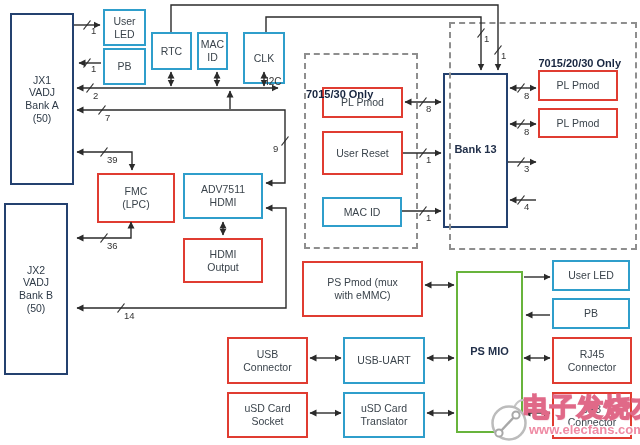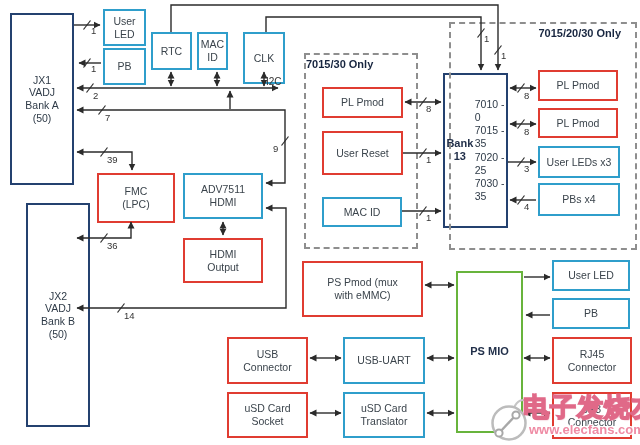--- a/index.html
+++ b/index.html
@@ -7,21 +7,21 @@
          font-family:"Liberation Sans",sans-serif;}
   .box{position:absolute;background:#fff;border:2px solid #999;box-sizing:border-box;
        display:flex;align-items:center;justify-content:center;text-align:center;
        white-space:pre-line;font-size:10.5px;line-height:1.2;color:#3b444c;z-index:2;}
   .red{border-color:#e03c31;}
   .blue{border-color:#2f9ecb;}
   .navy{border-color:#24416f;color:#2e3a47;}
   .green{border-color:#68b43c;}
   .bold{font-weight:bold;font-size:11px;color:#22304a;margin-top:10px;}
   .group{position:absolute;border:2px dashed #8e8e8e;box-sizing:border-box;background:transparent;z-index:3;pointer-events:none;}
-  .gtitle{position:absolute;font-weight:bold;font-size:11px;color:#17253f;white-space:nowrap;}
+  .gtitle{position:absolute;font-weight:bold;font-size:11px;color:#17253f;white-space:nowrap;margin-top:30px;}
   .gtitle.center{left:0;right:0;top:3px;text-align:left;}
   .gtitle.right{right:14px;top:3px;}
   .bank13{flex-direction:row;}
   .b13t{font-weight:bold;font-size:11px;color:#22304a;margin-bottom:1px;}
   .b13r{white-space:pre-line;text-align:left;font-size:10.5px;line-height:1.25;}
   svg.wires{position:absolute;left:0;top:0;z-index:4;pointer-events:none;}
   svg.wires text{font-family:"Liberation Sans",sans-serif;font-size:9.5px;fill:#343434;}
   svg.wires text.i2c{font-size:10px;}
   .wm-cn{position:absolute;left:523px;top:390px;z-index:6;font-size:26px;font-weight:bold;
          letter-spacing:1px;color:rgba(255,255,255,0.88);-webkit-text-stroke:1.6px #e06988;
@@ -33,21 +33,21 @@
 </style>
 </head>
 <body>
 
 <div id="stage">
 
   <div class="box navy" style="left:10px;top:13px;width:64px;height:172px">JX1
 VADJ
 Bank A
 (50)</div>
-  <div class="box navy" style="left:26px;top:203px;width:64px;height:224px">JX2
+  <div class="box navy" style="left:4px;top:203px;width:64px;height:172px">JX2
 VADJ
 Bank B
 (50)</div>
 
   <div class="box blue" style="left:103px;top:9px;width:43px;height:37px">User
 LED</div>
   <div class="box blue" style="left:103px;top:48px;width:43px;height:37px">PB</div>
   <div class="box blue" style="left:151px;top:32px;width:41px;height:38px">RTC</div>
   <div class="box blue" style="left:197px;top:32px;width:31px;height:38px">MAC
 ID</div>
@@ -59,30 +59,24 @@
 HDMI</div>
   <div class="box red" style="left:183px;top:238px;width:80px;height:45px">HDMI
 Output</div>
 
   <div class="box red" style="left:322px;top:87px;width:81px;height:31px">PL Pmod</div>
   <div class="box red" style="left:322px;top:131px;width:81px;height:44px">User Reset</div>
   <div class="box blue" style="left:322px;top:197px;width:80px;height:30px">MAC ID</div>
 
   <div class="box navy bank13" style="left:443px;top:73px;width:65px;height:155px">
     <div class="b13t">Bank 13</div>
-    <div class="b13r">7010 - 0
-7015 - 35
-7020 - 25
-7030 - 35</div>
   </div>
 
   <div class="box red" style="left:538px;top:70px;width:80px;height:31px">PL Pmod</div>
   <div class="box red" style="left:538px;top:108px;width:80px;height:30px">PL Pmod</div>
-  <div class="box blue" style="left:538px;top:146px;width:82px;height:32px">User LEDs x3</div>
-  <div class="box blue" style="left:538px;top:183px;width:82px;height:33px">PBs x4</div>
 
   <div class="box red" style="left:302px;top:261px;width:121px;height:56px">PS Pmod (mux
 with eMMC)</div>
   <div class="box green bold" style="left:456px;top:261px;width:67px;height:162px">PS MIO</div>
 
   <div class="box red" style="left:227px;top:337px;width:81px;height:47px">USB
 Connector</div>
   <div class="box blue" style="left:343px;top:337px;width:82px;height:47px">USB-UART</div>
   <div class="box red" style="left:227px;top:392px;width:81px;height:46px">uSD Card
 Socket</div>

